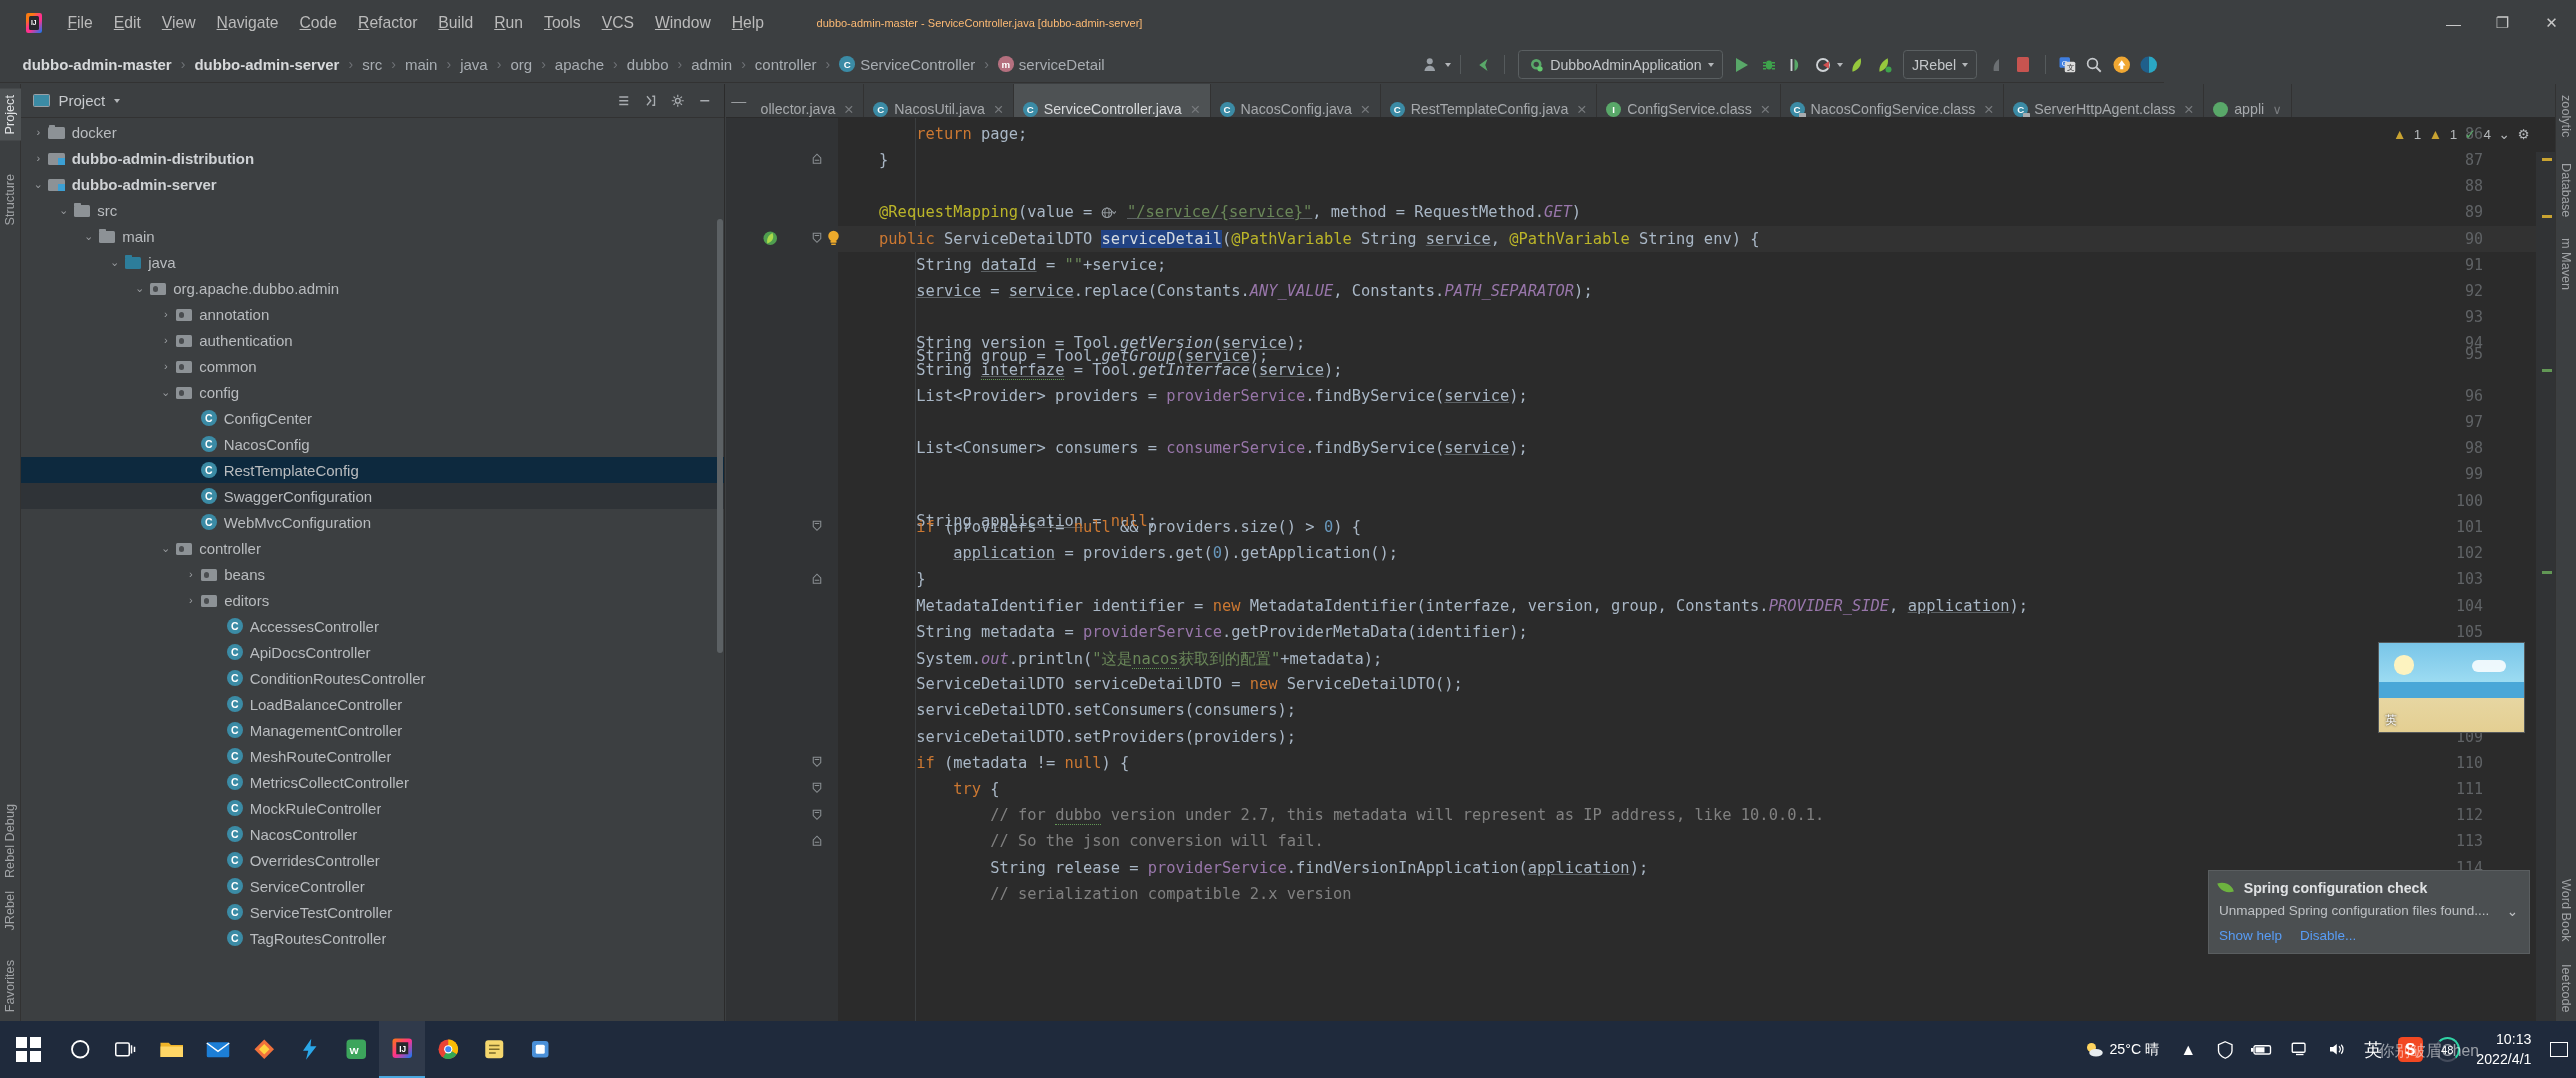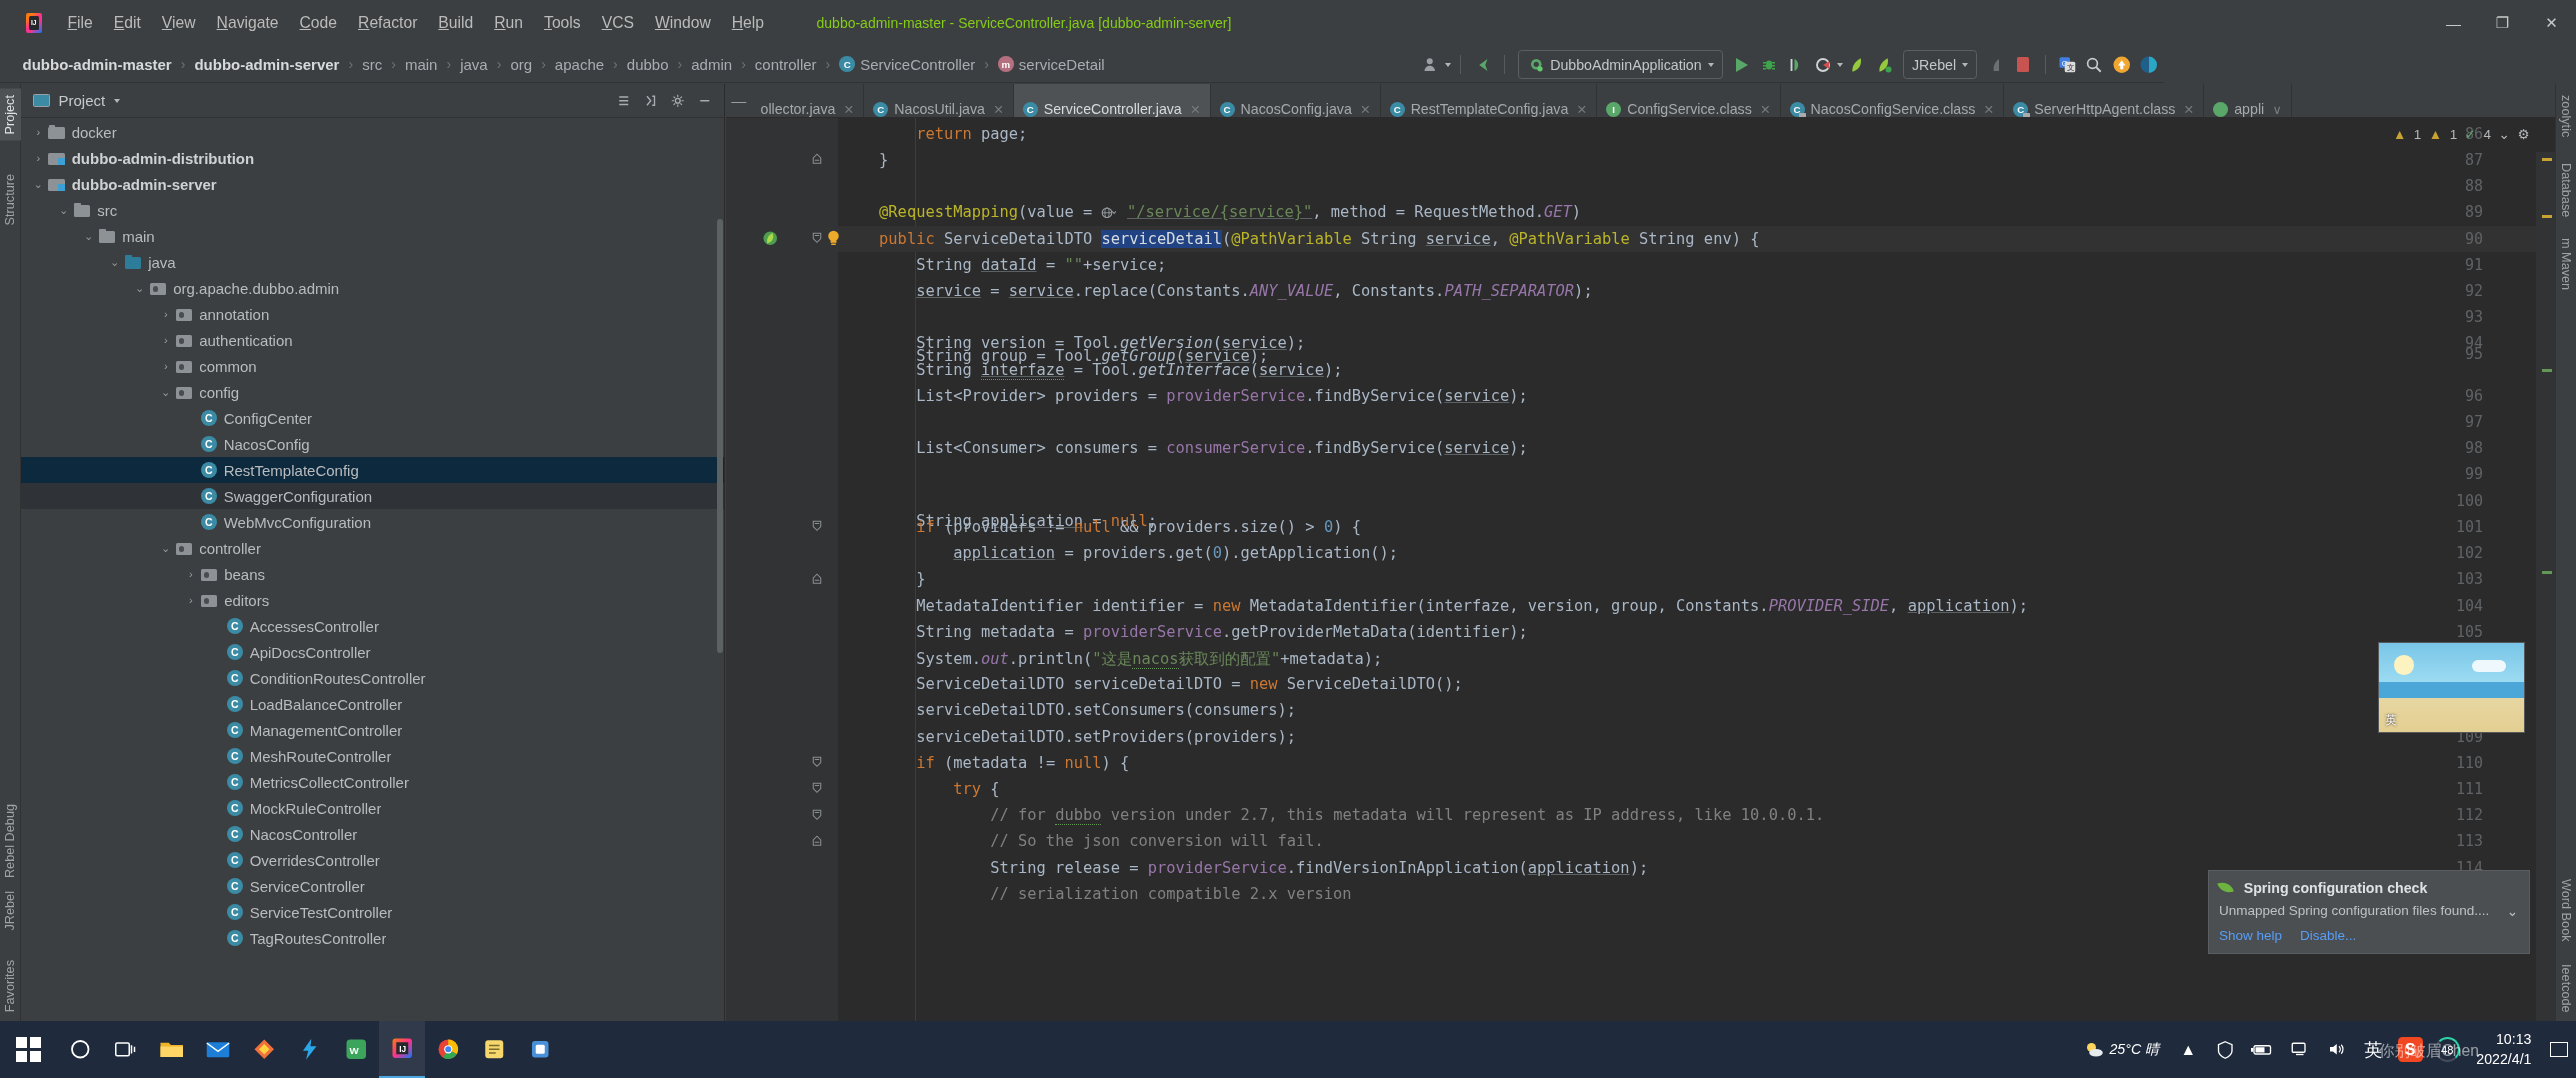--- a/index.html
+++ b/index.html
@@ -21,21 +21,21 @@
     background: linear-gradient(135deg,#f97a12 0%,#f97a12 22%,#ff318c 46%,#ff318c 60%,#087cfa 100%); }
   .win-logo .inner { position:absolute; left:4.5px; top:3px; width:10.5px; height:13.5px; background:#27282c; border-radius:1.5px;
      color:#fff; font-size:6.7px; font-family:"Liberation Sans",sans-serif; text-align:center; line-height:13.5px; font-weight:bold;}
   .menubar { display: flex; align-items: center; margin-left: 13.5px; }
   .menu-item {
     color: #bbbbbb; font-size: 15.7px; padding: 4.5px 10.5px; cursor: default;
     font-family: "Liberation Sans", sans-serif; white-space: nowrap;
   }
   .menu-item u { text-decoration: underline; }
   .win-title {
-    margin-left: 42px; color: #84cc16; font-size: 14px; white-space: nowrap;
+    margin-left: 42px; color: #fdba74; font-size: 11px; white-space: nowrap;
   }
   .win-ctrls { position: absolute; right: 0; top: 0; height: 46px; display: flex; align-items: center; }
   .win-btn { width: 49px; height: 46px; display:flex; align-items:center; justify-content:center; color:#c8c8c8; font-size:15px;}
 
   
   .navrow {
     position: absolute; left: 0; top: 46px; width: 2164px; height: 37px;
     background: #3c3f41; display: flex; align-items: center;
     border-bottom: 0.7px solid #323232;
   }
@@ -237,21 +237,21 @@
   .searchbox .mag::after { content:''; position:absolute; right:-5.2px; bottom:-3.7px; width:6.7px; height:1.9px; background:#333; transform:rotate(45deg);}
   .searchbox input {
     border: none; outline: none; font-size: 14.2px; color: #333; width: 100%;
     font-family: "Liberation Sans", sans-serif; background: transparent;
   }
   .tbicon { width: 46px; height: 57px; display: flex; align-items: center; justify-content: center; }
   .tbicon.active { border-bottom: 2.2px solid #4aa7e0; background: rgba(255,255,255,.08); }
   .tray { position: absolute; right: 0; height: 57px; display: flex; align-items: center; gap: 0; color: #fff; }
   .trayicon { width: 37px; height: 57px; display: flex; align-items: center; justify-content: center; color: #fff; font-size: 15.7px; }
   .clock { display: flex; flex-direction: column; align-items: flex-end; justify-content: center; color: #fff; font-size: 14.2px; padding: 0 10.5px; line-height: 1.35; }
-  .weather { display: flex; align-items: center; gap: 6px; color: #fff; font-size: 14.2px; padding: 0 10.5px; font-style: italic; }
+  .weather { display: flex; align-items: center; gap: 6px; color: #fff; font-size: 14.2px; padding: 0 10.5px; }
   .sogou { width:25.5px;height:25.5px;background:#f24822;border-radius:4.5px;color:#fff;font-size:15.7px;font-weight:bold;
     display:flex;align-items:center;justify-content:center;}
   .ring48 { width:25.5px;height:25.5px;border-radius:50%;border:2.2px solid #2fd3a5;border-left-color:#444c5c;border-bottom-color:#444c5c;
     color:#fff;font-size:11.2px;display:flex;align-items:center;justify-content:center;}
   .notifbtn { width:34px;height:57px;display:flex;align-items:center;justify-content:center;}
   .notifbtn .sq { width:18px;height:15px;border:1.5px solid #fff; }
 </style>
 </head>
 <body>
 

